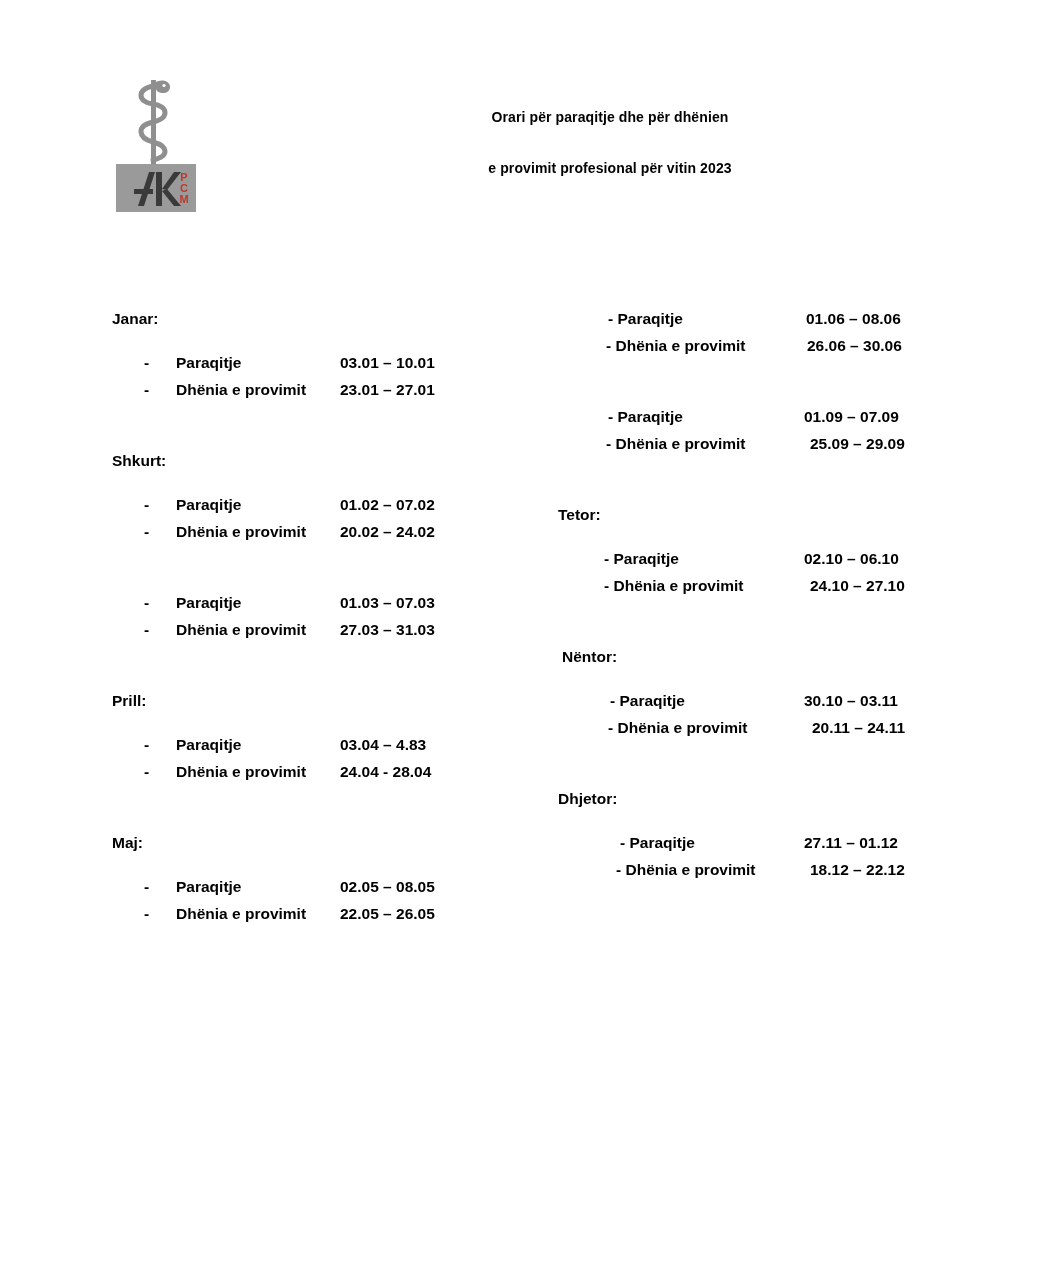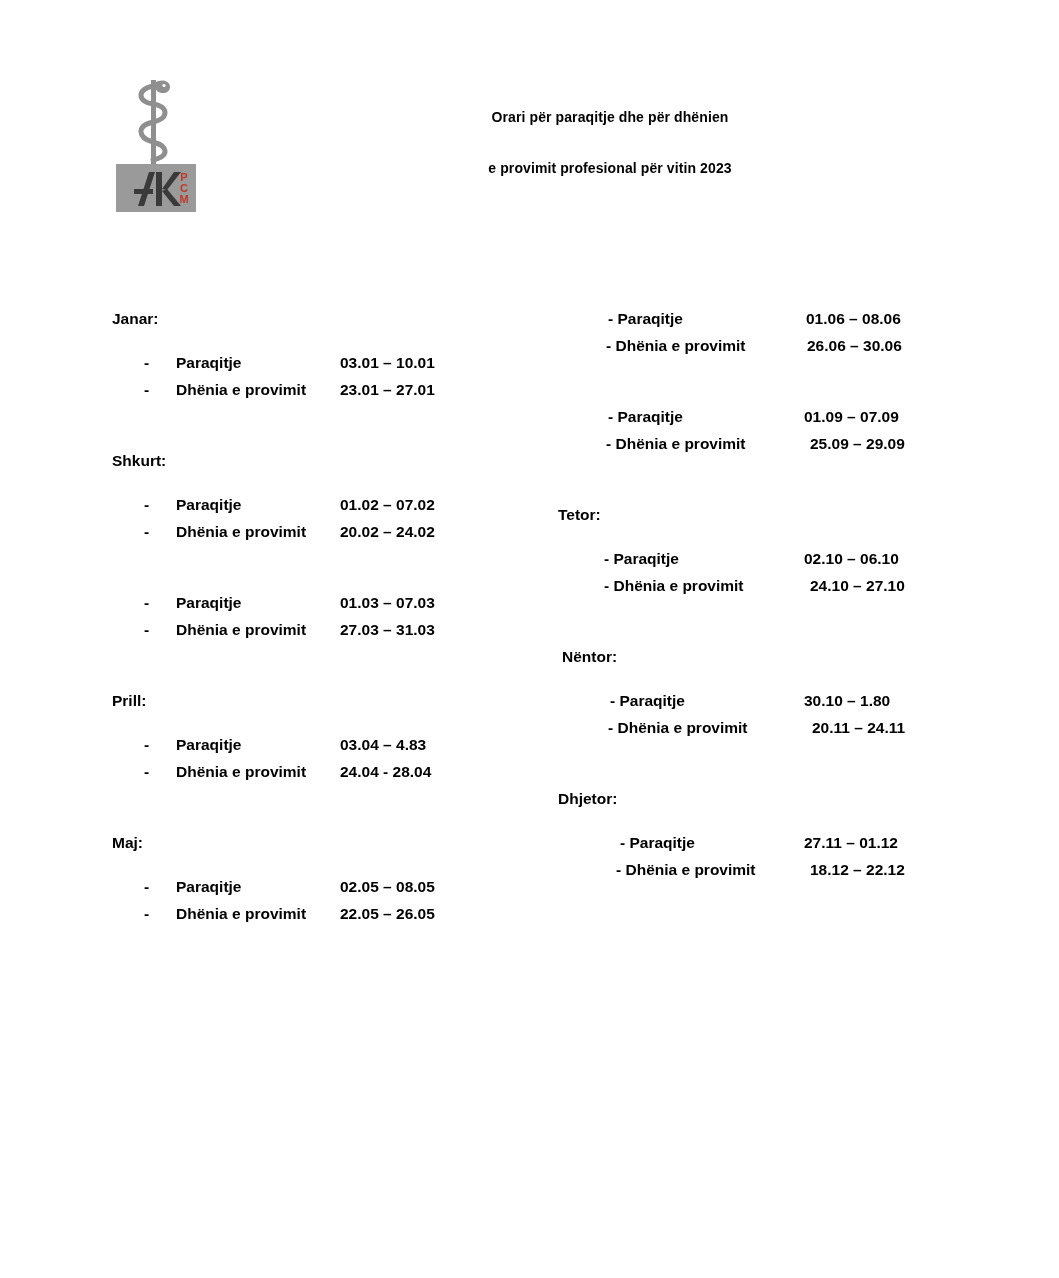--- a/index.html
+++ b/index.html
@@ -269,21 +269,21 @@
       <div class="row nudge-t2 shift-t2">
         <span class="label">- Dhënia e provimit</span>
         <span class="dates">24.10 – 27.10</span>
       </div>
     </div>
 
     <div class="month-block">
       <div class="month-name" style="margin-left:4px;">Nëntor:</div>
       <div class="row nudge-n1 shift-n1">
         <span class="label">- Paraqitje</span>
-        <span class="dates">30.10 – 1.80</span>
+        <span class="dates">30.10 – 03.11</span>
       </div>
       <div class="row nudge-n2 shift-n2">
         <span class="label">- Dhënia e provimit</span>
         <span class="dates">20.11 – 24.11</span>
       </div>
     </div>
 
     <div class="month-block">
       <div class="month-name">Dhjetor:</div>
       <div class="row nudge-d1 shift-d1">

